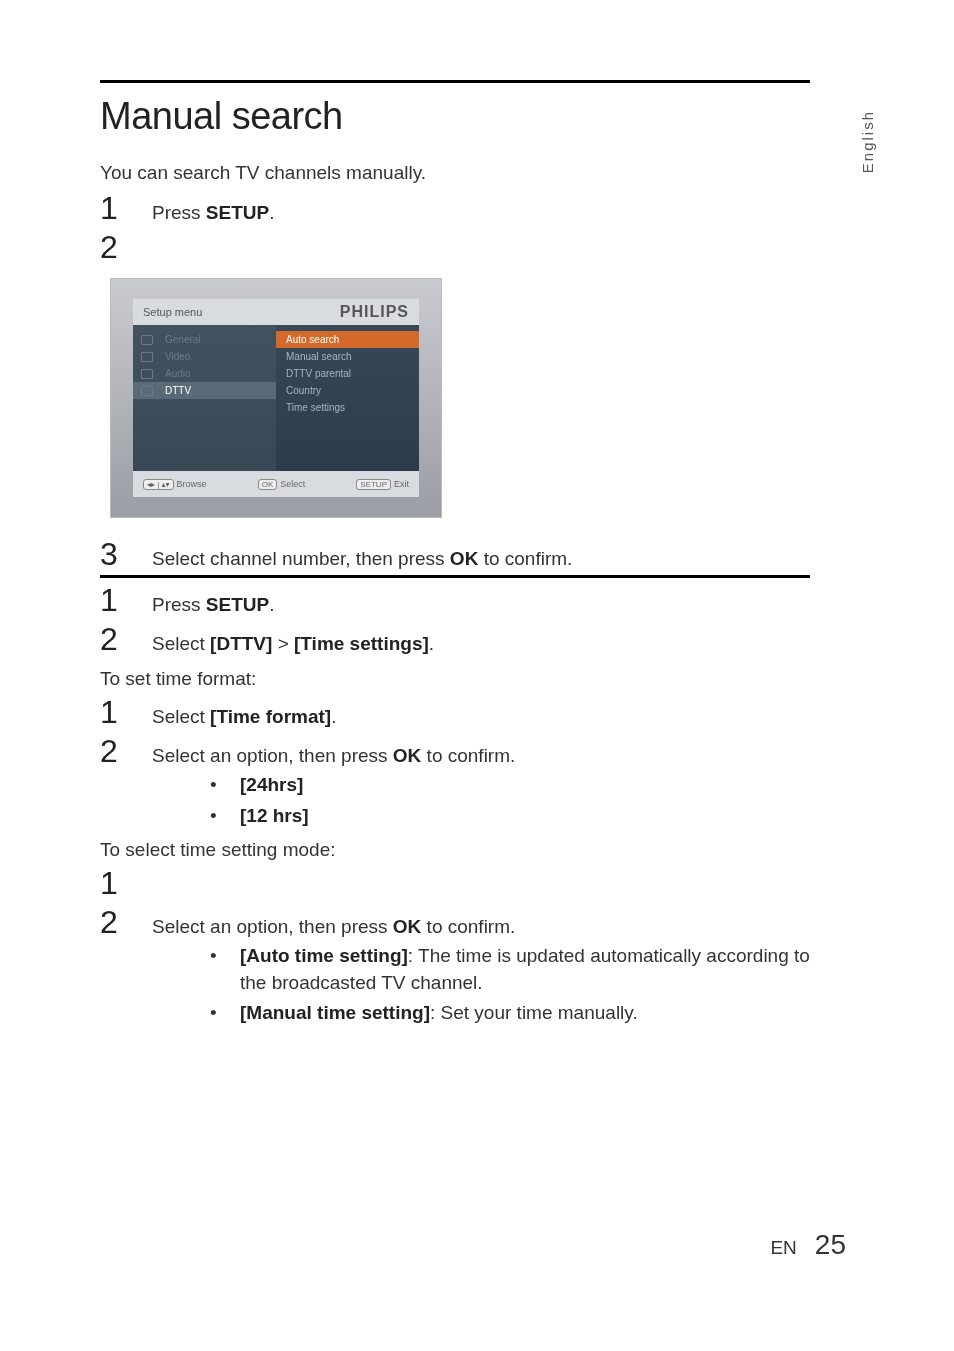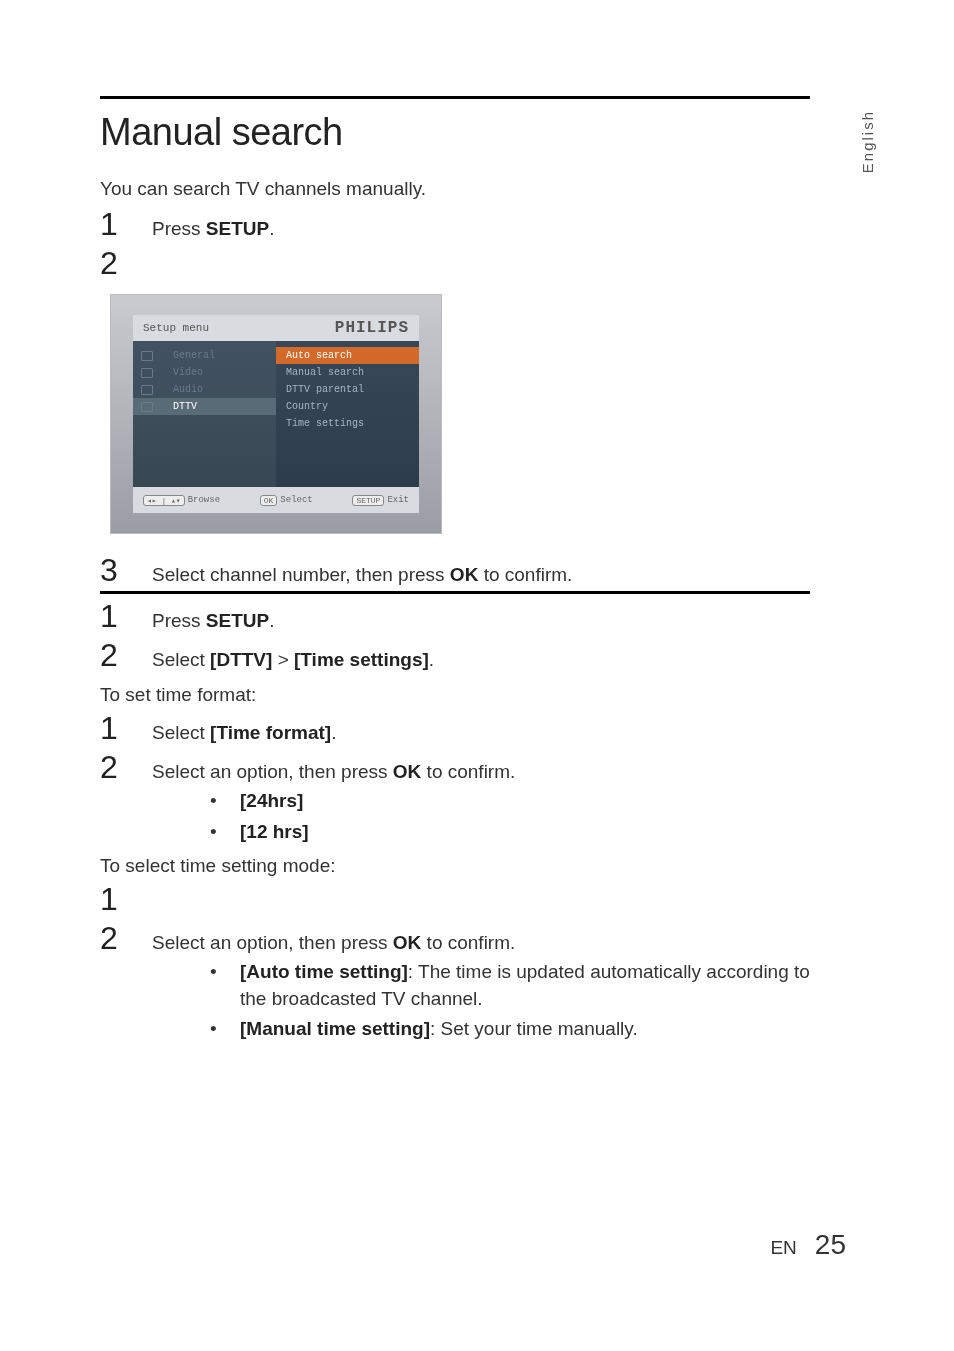--- a/index.html
+++ b/index.html
@@ -8,21 +8,21 @@
       height: 1351px;
       background: #ffffff;
       font-family: "Gill Sans", "Gill Sans MT", "Trebuchet MS", sans-serif;
       font-weight: 300;
       color: #333;
       position: relative;
     }
     .page-content {
       position: absolute;
       left: 100px;
-      top: 96px;
+      top: 80px;
       width: 710px;
     }
     .sidebar-tab {
       position: absolute;
       right: 78px;
       top: 110px;
       writing-mode: vertical-rl;
       transform: rotate(180deg);
       font-size: 15px;
       letter-spacing: 2px;
@@ -94,21 +94,20 @@
       background: linear-gradient(180deg, #c9cbd0 0%, #9a9da3 100%);
       border: 1px solid #bbb;
       position: relative;
       overflow: hidden;
     }
     .menu-inner {
       position: absolute;
       left: 22px; right: 22px; top: 20px; bottom: 20px;
       background: linear-gradient(180deg, #3a4a58 0%, #2a3a48 100%);
       border-radius: 12px;
-      font-family: Liberation Mono, monospace;
     }
     .menu-header {
       display: flex;
       justify-content: space-between;
       align-items: center;
       background: #d8dbe0;
       height: 26px;
       padding: 0 10px;
       font-size: 11px;
       color: #555;
@@ -116,21 +115,21 @@
     .menu-brand { font-weight: 700; letter-spacing: 1px; color: #555; font-size: 16px; }
     .menu-body { display: flex; height: calc(100% - 52px); }
     .menu-left {
       width: 50%;
       background: rgba(255,255,255,0.06);
       padding: 6px 0;
     }
     .menu-left-item {
       font-size: 10px;
       color: #6b7a88;
-      padding: 3px 6px 3px 40px;
+      padding: 3px 6px 3px 32px;
       position: relative;
     }
     .menu-left-item::before {
       content: "";
       position: absolute;
       left: 8px; top: 4px;
       width: 10px; height: 8px;
       border: 1px solid #6b7a88;
       border-radius: 1px;
     }

